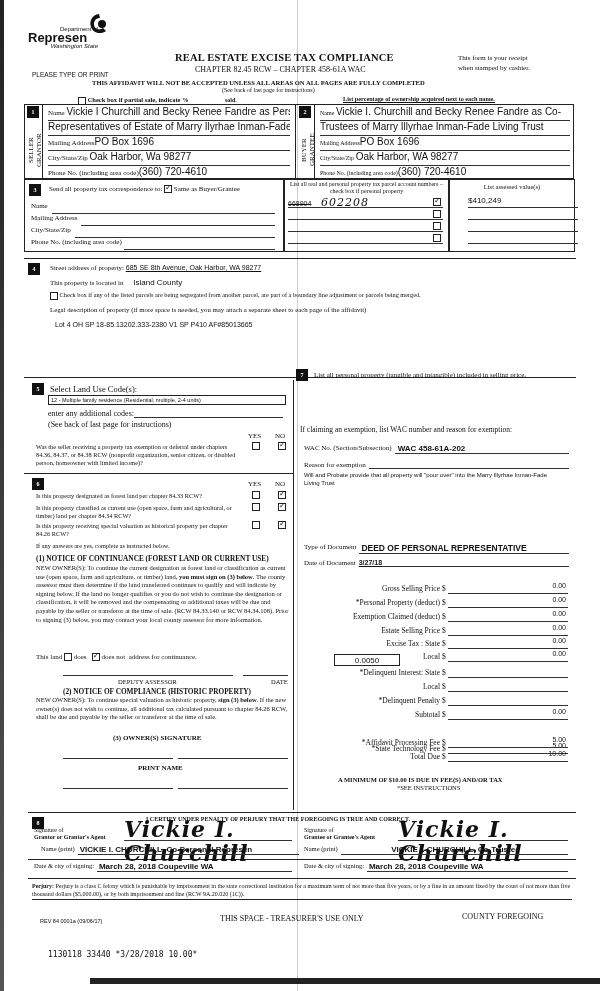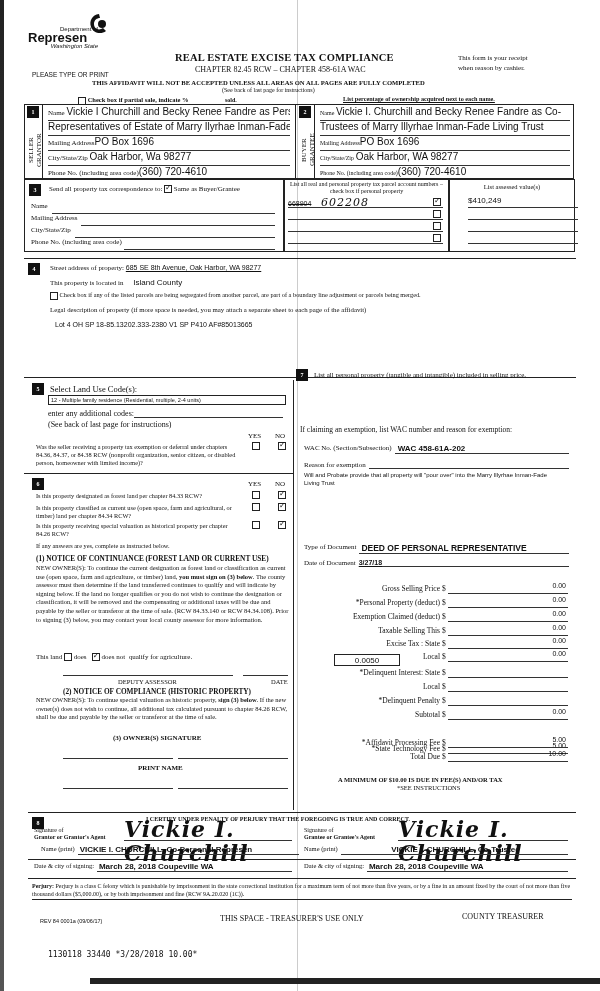--- a/index.html
+++ b/index.html
@@ -40,21 +40,21 @@
 <div class="abs" style="left:88px;top:12px;">
   <svg width="22" height="24" viewBox="0 0 22 24">
       <path d="M11 2 C4 3 1 9 3 15 C5 21 13 23 18 19 L15 16 C11 19 6 17 6 12 C6 8 9 6 12 6 Z" fill="#111"></path>
       <circle cx="14" cy="12" r="4" fill="#111"></circle>
     </svg>
 </div>
 <div class="abs b" style="left:175px;top:52px;font-size:10.5px;letter-spacing:.2px;">REAL ESTATE EXCISE TAX COMPLIANCE</div>
 <div class="abs" style="left:195px;top:65px;font-size:8px;">CHAPTER 82.45 RCW – CHAPTER 458-61A WAC</div>
 <div class="abs sans" style="left:32px;top:71px;font-size:6.5px;">PLEASE TYPE OR PRINT</div>
 <div class="abs" style="left:458px;top:54px;font-size:7px;">This form is your receipt</div>
-<div class="abs" style="left:458px;top:64px;font-size:7px;">when reason by cashier.</div>
+<div class="abs" style="left:458px;top:64px;font-size:7px;">when stamped by cashier.</div>
 <div class="abs b" style="left:92px;top:79px;font-size:6.6px;">THIS AFFIDAVIT WILL NOT BE ACCEPTED UNLESS ALL AREAS ON ALL PAGES ARE FULLY COMPLETED</div>
 <div class="abs" style="left:222px;top:87px;font-size:6px;">(See back of last page for instructions)</div>
 <div class="abs" style="left:78px;top:96px;font-size:6.5px;">
   <span class="cb"></span>
   <span class="b">Check box if partial sale, indicate %</span>
 </div>
 <div class="abs b" style="left:225px;top:97px;font-size:6px;">sold.</div>
 <div class="abs b" style="left:343px;top:95px;font-size:6.2px;text-decoration:underline;">List percentage of ownership acquired next to each name.</div>
 
 <div class="abs box" style="left:24px;top:104px;width:550px;height:75px;"></div>
@@ -182,21 +182,21 @@
 
   <div style="position:absolute;left:8px;top:162px;font-size:6.3px;">If any answers are yes, complete as instructed below.</div>
   <div class="b" style="position:absolute;left:8px;top:174px;font-size:7.3px;white-space:nowrap;">(1) NOTICE OF CONTINUANCE (FOREST LAND OR CURRENT USE)</div>
   <div style="position:absolute;left:8px;top:184px;width:255px;font-size:6.5px;line-height:8.6px;"><span>NEW OWNER(S): To continue the current designation as forest land or classification as current use (open space, farm and agriculture, or timber) land,</span> <b>you must sign on (3) below</b><span>. The county assessor must then determine if the land transferred continues to qualify and will indicate by signing below. If the land no longer qualifies or you do not wish to continue the designation or classification, it will be removed and the compensating or additional taxes will be due and payable by the seller or transferor at the time of sale. (RCW 84.33.140 or RCW 84.34.108). Prior to signing (3) below, you may contact your local county assessor for more information.</span></div>
   <div style="position:absolute;left:8px;top:273px;font-size:7px;white-space:nowrap;">
     <span>This land</span>
     <span class="cb"></span>
     <span>does</span>
     &nbsp;&nbsp;<span class="cb checked"></span>
     <span>does not</span>
-    &nbsp;<span>qualify for agriculture.</span>
+    &nbsp;<span>address for continuance.</span>
   </div>
   <div class="line" style="position:absolute;left:35px;top:295px;width:170px;"></div>
   <div class="line" style="position:absolute;left:215px;top:295px;width:45px;"></div>
   <div style="position:absolute;left:90px;top:298px;font-size:6.5px;">DEPUTY ASSESSOR</div>
   <div style="position:absolute;left:243px;top:298px;font-size:6.5px;">DATE</div>
   <div class="b" style="position:absolute;left:35px;top:307px;font-size:7.3px;white-space:nowrap;">(2) NOTICE OF COMPLIANCE (HISTORIC PROPERTY)</div>
   <div style="position:absolute;left:8px;top:316px;width:260px;font-size:6.5px;line-height:8.6px;"><span>NEW OWNER(S): To continue special valuation as historic property,</span> <b>sign (3) below</b><span>. If the new owner(s) does not wish to continue, all additional tax calculated pursuant to chapter 84.26 RCW, shall be due and payable by the seller or transferor at the time of sale.</span></div>
   <div class="b" style="position:absolute;left:85px;top:354px;font-size:7px;">(3) OWNER(S) SIGNATURE</div>
   <div class="line" style="position:absolute;left:35px;top:378px;width:110px;"></div>
   <div class="line" style="position:absolute;left:150px;top:378px;width:110px;"></div>
@@ -241,21 +241,21 @@
       <span class="ln"></span>
       <span class="val">0.00</span>
     </div>
   <div class="amtrow" style="top:610px;">
       <span class="lbl">Exemption Claimed (deduct)</span>
       <span class="dol">$</span>
       <span class="ln"></span>
       <span class="val">0.00</span>
     </div>
   <div class="amtrow" style="top:624px;">
-      <span class="lbl">Taxable Selling This</span>
+      <span class="lbl">Estate Selling Price</span>
       <span class="dol">$</span>
       <span class="ln"></span>
       <span class="val">0.00</span>
     </div>
   <div class="amtrow" style="top:637px;">
       <span class="lbl">Excise Tax : State</span>
       <span class="dol">$</span>
       <span class="ln"></span>
       <span class="val">0.00</span>
     </div>
@@ -340,15 +340,15 @@
   </div>
 <div class="abs" style="left:304px;top:862px;font-size:6.5px;display:flex;width:264px;white-space:nowrap;">
     <span>Date &amp; city of signing:</span>
     <span class="line fill-sm" style="flex:1;margin-left:3px;font-size:8px;padding-left:2px;">March 28, 2018 Coupeville WA</span>
   </div>
 
 <div class="abs" style="left:28px;top:878px;width:548px;border-top:1px solid #222;"></div>
 <div class="abs" style="left:32px;top:882px;width:540px;font-size:6px;line-height:8px;border-bottom:1px solid #222;padding-bottom:1px;"><b>Perjury:</b> <span>Perjury is a class C felony which is punishable by imprisonment in the state correctional institution for a maximum term of not more than five years, or by a fine in an amount fixed by the court of not more than five thousand dollars ($5,000.00), or by both imprisonment and fine (RCW 9A.20.020 (1C)).</span></div>
 <div class="abs sans" style="left:40px;top:918px;font-size:5.5px;">REV 84 0001a (09/06/17)</div>
 <div class="abs" style="left:220px;top:914px;font-size:8px;">THIS SPACE - TREASURER'S USE ONLY</div>
-<div class="abs" style="left:462px;top:912px;font-size:8px;">COUNTY TREASURER</div>
+<div class="abs" style="left:462px;top:912px;font-size:8px;">COUNTY FOREGOING</div>
 <div class="abs" style="left:48px;top:950px;font-family:'DejaVu Sans Mono',monospace;font-size:8px;">1130118 33440 *3/28/2018 10.00*</div>
 <div class="abs" style="left:90px;top:978px;width:510px;height:6px;background:#222;"></div>
 
 </body></html>

